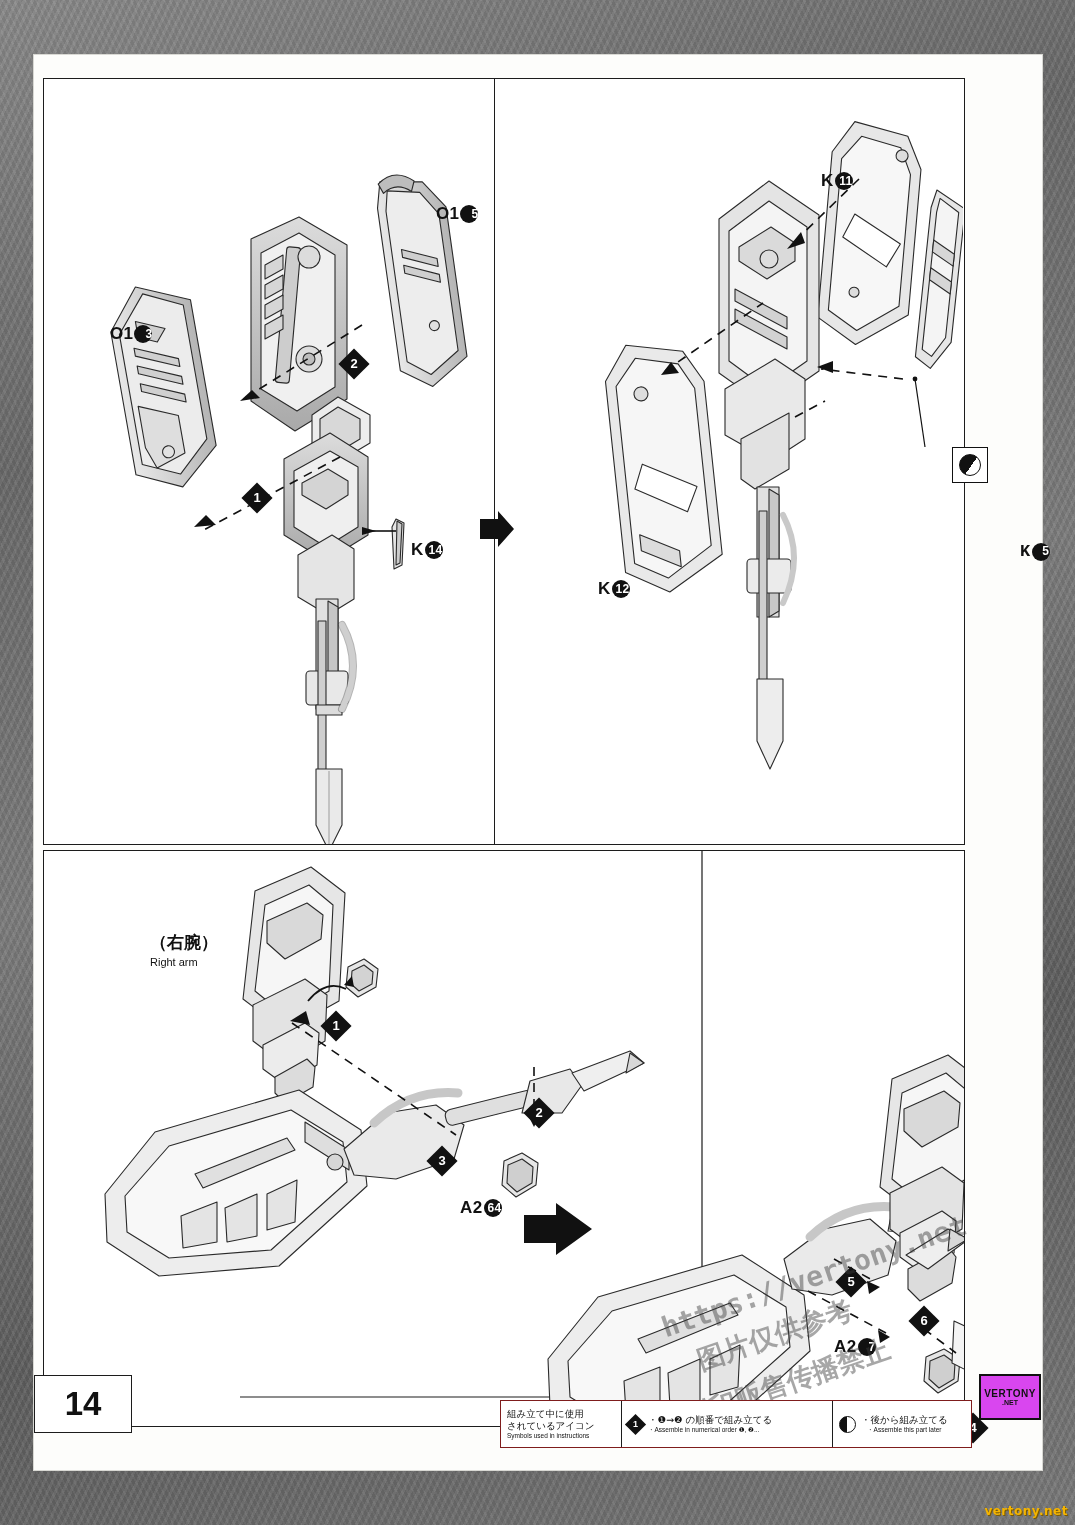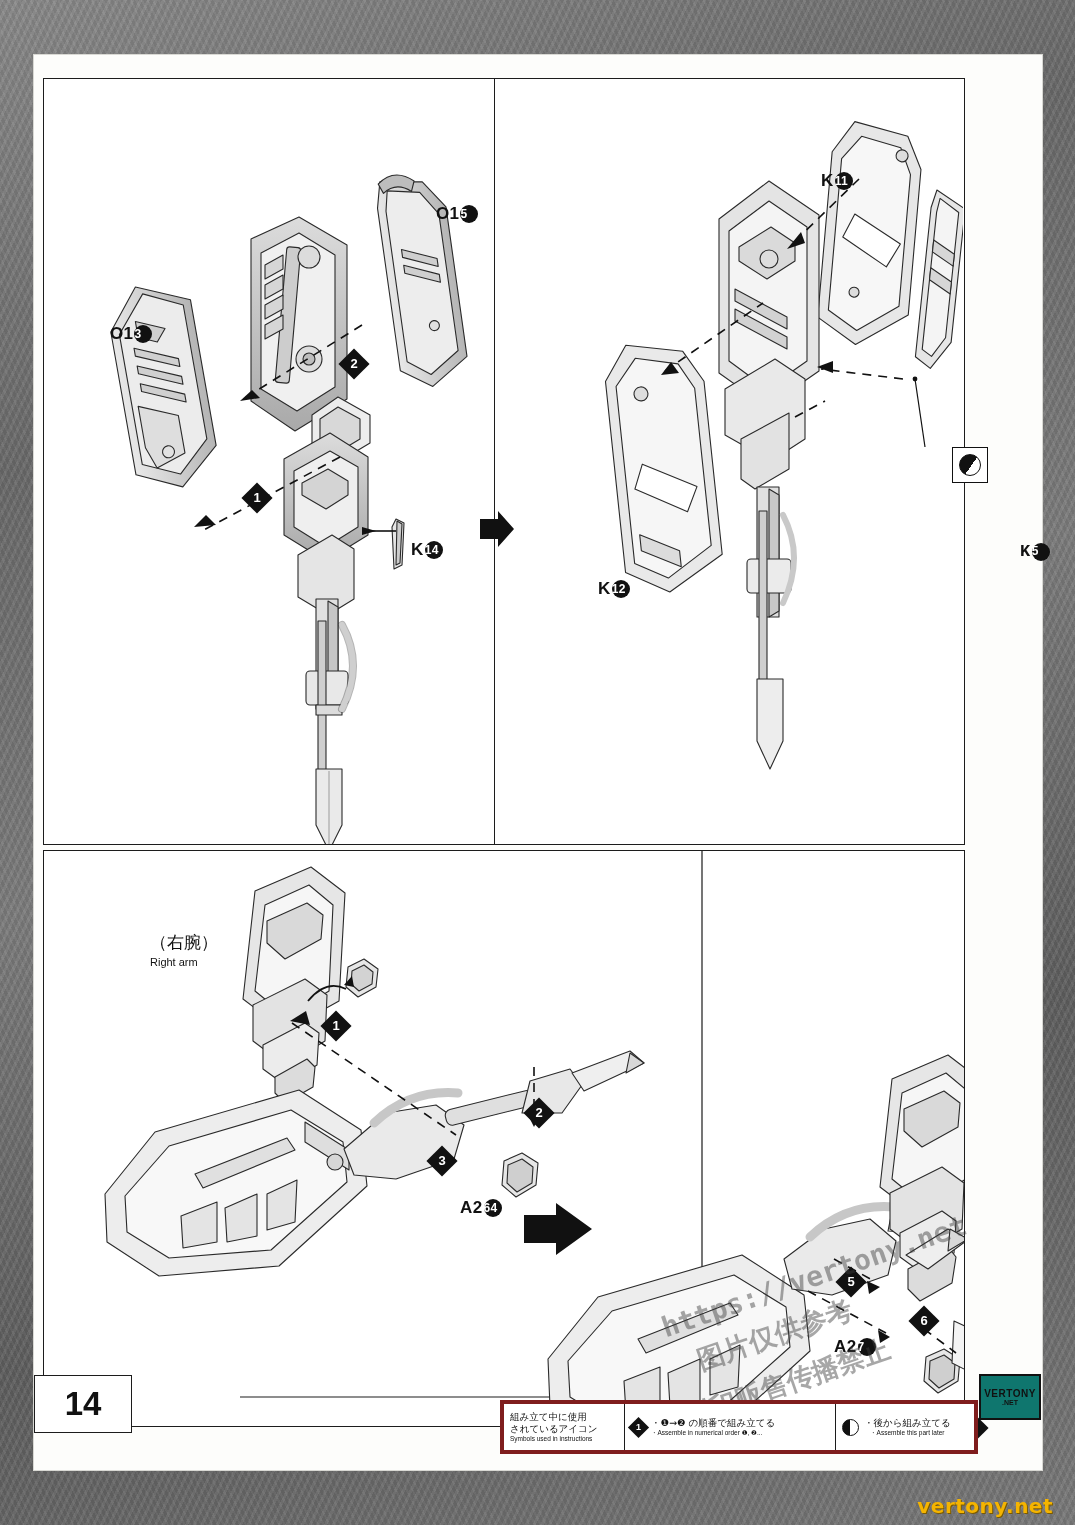--- a/index.html
+++ b/index.html
@@ -29,63 +29,63 @@
   .divider-v{position:absolute;background:#1c1c1c;}
 
   
   svg{display:block;}
   .lbl{
     position:absolute;font-size:17px;font-weight:bold;color:#111;
     letter-spacing:.4px;white-space:nowrap;
   }
   .lbl .circ{
     display:inline-block;width:18px;height:18px;line-height:18px;border-radius:50%;
-    background:#111;color:#fff;text-align:left;font-size:12px;font-weight:bold;
+    background:#111;color:#fff;text-align:right;font-size:12px;font-weight:bold;
     vertical-align:1px;margin-left:1px;
   }
   .step{
     position:absolute;width:22px;height:22px;background:#111;color:#fff;
     font-size:13px;font-weight:bold;text-align:center;line-height:22px;
     transform:rotate(45deg);
   }
   .step span{display:block;transform:rotate(-45deg);}
   .jp-label{position:absolute;color:#111;}
-  .jp-label .jp{font-size:17px;font-weight:normal;font-family:"DejaVu Sans",sans-serif;}
+  .jp-label .jp{font-size:17px;font-weight:bold;font-family:"DejaVu Sans",sans-serif;}
   .jp-label .en{font-size:11px;display:block;margin-top:2px;}
   .pagebox{
     position:absolute;left:34px;top:1375px;width:96px;height:56px;background:#fff;
     border:1px solid #1c1c1c;display:flex;align-items:center;justify-content:center;
   }
   .pagenum{font-size:33px;font-weight:bold;color:#111;}
   .legend{
     position:absolute;left:500px;top:1400px;width:470px;height:46px;
-    display:flex;align-items:stretch;border:4px solid #7f1d1d;background:#fff;
+    display:flex;align-items:stretch;border:1px solid #7f1d1d;background:#fff;
   }
   .legend .cell{border-right:1px solid #1c1c1c;padding:3px 6px;display:flex;align-items:center;gap:5px;}
   .legend .cell:last-child{border-right:none;}
   .legend .t-jp{font-size:9.5px;line-height:1.25;font-family:"DejaVu Sans",sans-serif;color:#111;}
   .legend .t-en{font-size:6.5px;color:#111;line-height:1.2;}
   .diamond-sm{
     width:15px;height:15px;background:#111;color:#fff;font-size:9px;font-weight:bold;
     text-align:center;line-height:15px;transform:rotate(45deg);flex:none;
   }
   .diamond-sm span{display:block;transform:rotate(-45deg);}
   .halfcircle{
     width:17px;height:17px;border-radius:50%;flex:none;
     background:linear-gradient(90deg,#111 0 50%,#fff 50% 100%);
     border:1px solid #111;box-sizing:border-box;
   }
   .brandbox{
-    position:absolute;right:34px;top:1374px;width:58px;height:42px;background:#0f766e;
+    position:absolute;right:34px;top:1374px;width:58px;height:42px;background:#d946ef;
     border:2px solid #111;display:flex;flex-direction:column;align-items:center;justify-content:center;
   }
   .brandbox .b1{font-size:10px;font-weight:bold;color:#111;letter-spacing:.5px;}
   .brandbox .b2{font-size:7px;font-weight:bold;color:#111;}
   .brandfoot{
-    position:absolute;right:22px;bottom:7px;font-size:20px;font-weight:bold;color:#f4b400;
+    position:absolute;right:7px;bottom:7px;font-size:12px;font-weight:bold;color:#f4b400;
     font-family:"DejaVu Sans",sans-serif;letter-spacing:.5px;
     text-shadow:1px 1px 0 #7a5a00;
   }
   .watermark{
     position:absolute;color:rgba(60,60,60,.45);font-weight:bold;pointer-events:none;
     white-space:nowrap;
   }
   .wm1{left:620px;top:1205px;font-size:28px;transform:rotate(-19deg);font-family:"DejaVu Sans Mono",monospace;}
   .wm2{left:660px;top:1262px;font-size:27px;transform:rotate(-19deg);font-family:"DejaVu Sans",sans-serif;}
   .wm3{left:645px;top:1310px;font-size:27px;transform:rotate(-19deg);font-family:"DejaVu Sans",sans-serif;}

